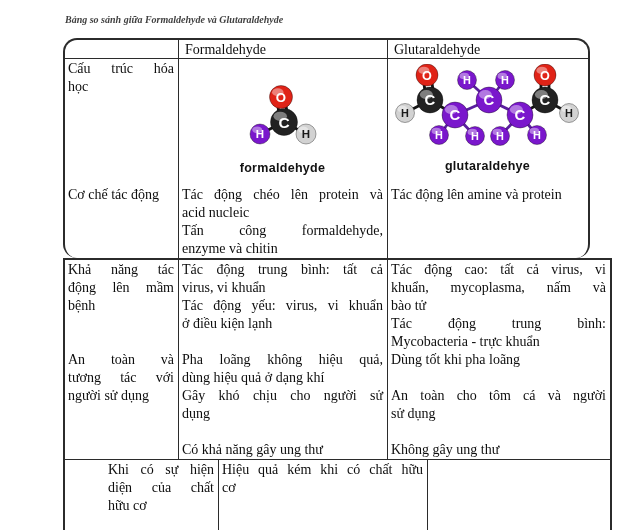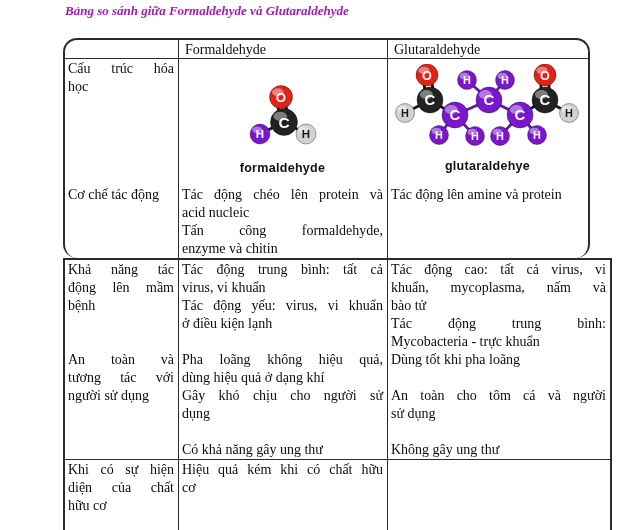--- a/index.html
+++ b/index.html
@@ -1,40 +1,40 @@
 <!DOCTYPE html>
 <html><head>
 <meta charset="utf-8">
 <style>
   html,body { margin:0; padding:0; background:#ffffff; }
   .page {
     position:relative; width:640px; height:530px; overflow:hidden;
     background:#ffffff; font-family:"Liberation Serif", serif; color:#0d0d0d;
   }
   .title {
-    position:absolute; left:65px; top:3px; width:540px;
-    font-size:13px; font-weight:bold; font-style:italic; color:#a21caf;
+    position:absolute; left:65px; top:14px; width:540px;
+    font-size:10px; font-weight:bold; font-style:italic; color:#404040;
   }
   .tbl { position:absolute; left:63px; box-sizing:border-box; border:2px solid #2b2b2b; background:#fff; }
   .tbl-upper { top:38px; width:527px; height:220px; border-bottom:none; overflow:hidden;border-radius:14px; }
   .tbl-lower { top:258px; width:549px; height:272px; border-bottom:none; overflow:hidden; }
   .row { display:flex; box-sizing:border-box; }
   .hdr-row { height:19px; }
   .cell {
     box-sizing:border-box; padding:1px 4px 0 3px; font-size:14px; line-height:18px;
     overflow:hidden;
   }
   .c1 { width:114px; border-right:1px solid #2b2b2b; }
   .c2 { width:209px; border-right:1px solid #2b2b2b; }
   .c3 { flex:1; }
   .hdr-row .cell { border-bottom:1px solid #2b2b2b; padding-left:6px; line-height:17px; }
   .struct-row { height:201px; }
   .efficacy-row { height:200px; }
   .efficacy-row .cell { border-bottom:1px solid #2b2b2b; }
-  .organic-row { height:71px; }
+  .organic-row { height:71px;padding-left:40px; }
   .line { min-height:18px; text-align:left; white-space:nowrap; }
   .line.j { text-align:justify; text-align-last:justify; white-space:normal; }
   .struct-zone { height:126px; box-sizing:border-box; }
   .zone-center { display:flex; flex-direction:column; align-items:center; }
   .zone-f { padding-top:24px; }
   .zone-g { padding-top:4px; }
   .mol-caption {
     font-family:"Liberation Sans", sans-serif; font-weight:bold; font-size:12.5px;
     color:#111; letter-spacing:0.3px;
   }

